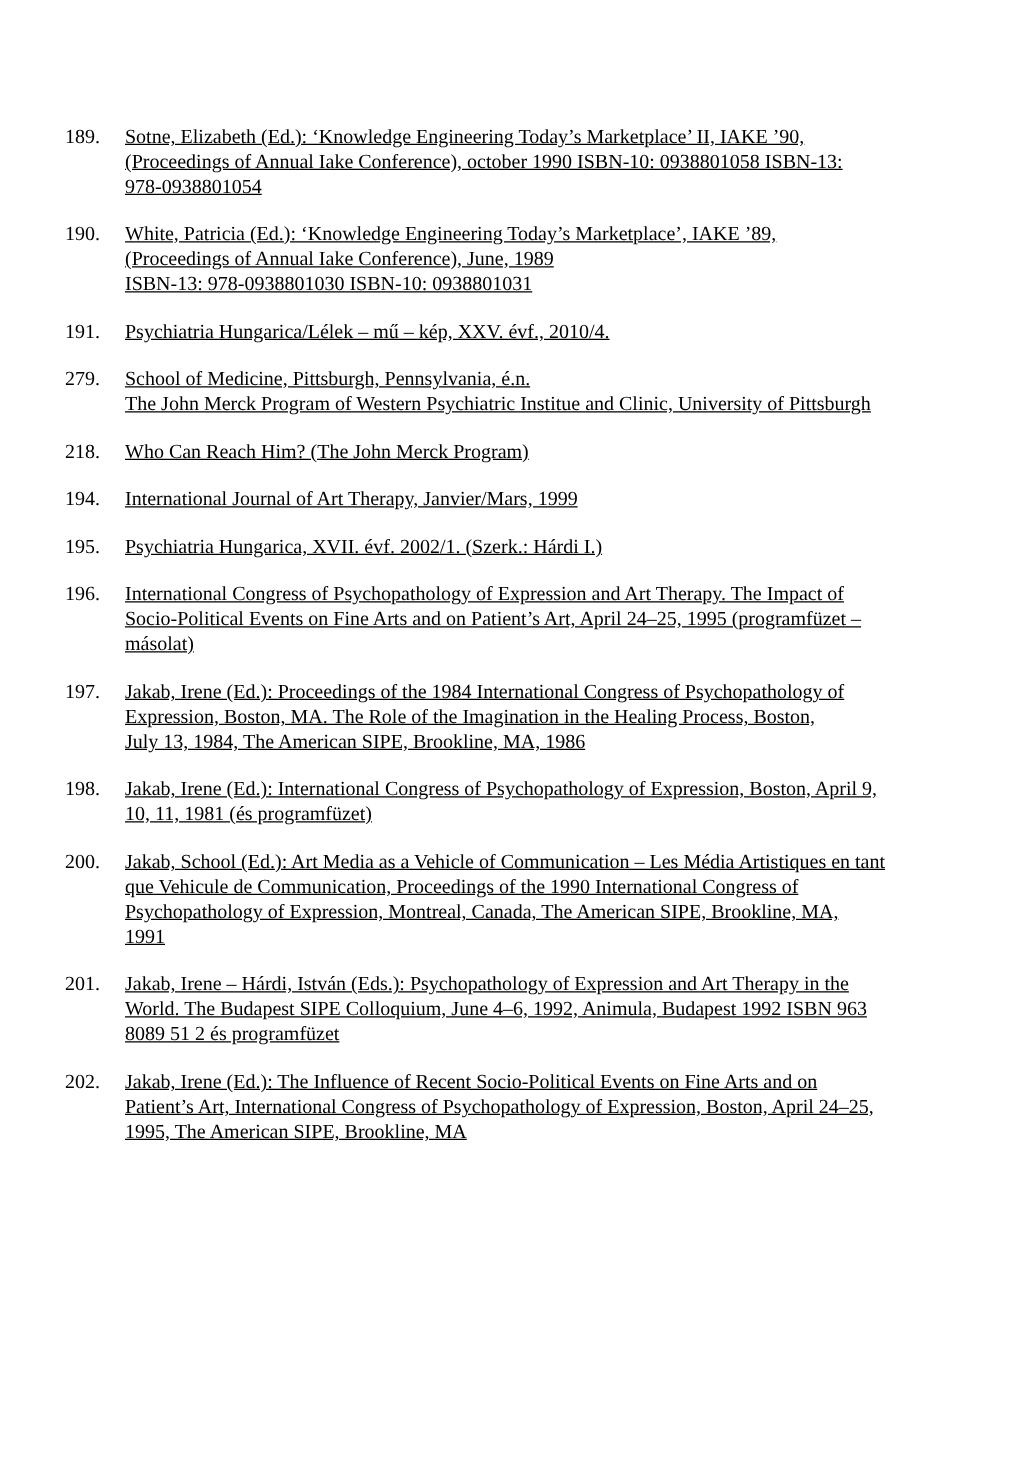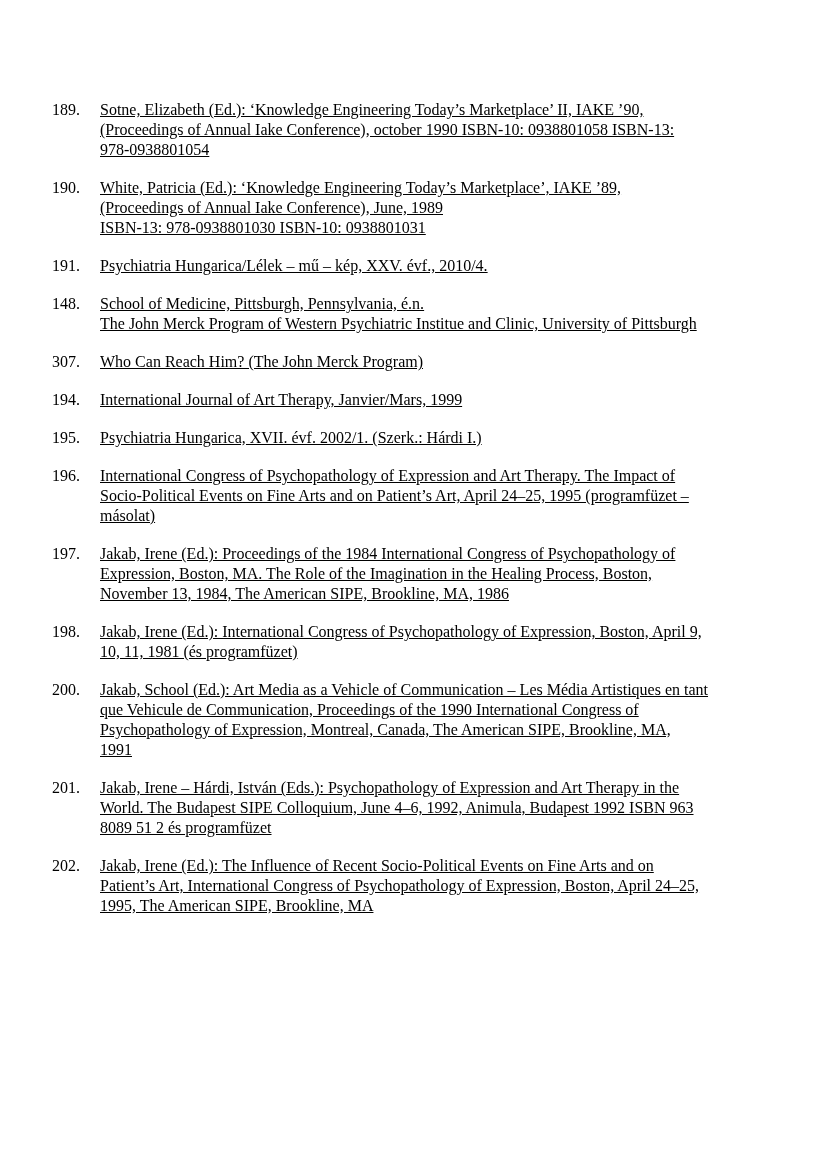--- a/index.html
+++ b/index.html
@@ -70,28 +70,28 @@
           <div class="line">ISBN-13: 978-0938801030 ISBN-10: 0938801031</div>
         </div>
       </div>
       <div class="ref">
         <div class="num">191.</div>
         <div class="txt">
           <div class="line">Psychiatria Hungarica/Lélek – mű – kép, XXV. évf., 2010/4.</div>
         </div>
       </div>
       <div class="ref">
-        <div class="num">148.</div>
+        <div class="num">279.</div>
         <div class="txt">
           <div class="line">School of Medicine, Pittsburgh, Pennsylvania, é.n.</div>
           <div class="line">The John Merck Program of Western Psychiatric Institue and Clinic, University of Pittsburgh</div>
         </div>
       </div>
       <div class="ref">
-        <div class="num">307.</div>
+        <div class="num">218.</div>
         <div class="txt">
           <div class="line">Who Can Reach Him? (The John Merck Program)</div>
         </div>
       </div>
       <div class="ref">
         <div class="num">194.</div>
         <div class="txt">
           <div class="line">International Journal of Art Therapy, Janvier/Mars, 1999</div>
         </div>
       </div>
@@ -107,21 +107,21 @@
           <div class="line">International Congress of Psychopathology of Expression and Art Therapy. The Impact of</div>
           <div class="line">Socio-Political Events on Fine Arts and on Patient’s Art, April 24–25, 1995 (programfüzet –</div>
           <div class="line">másolat)</div>
         </div>
       </div>
       <div class="ref">
         <div class="num">197.</div>
         <div class="txt">
           <div class="line">Jakab, Irene (Ed.): Proceedings of the 1984 International Congress of Psychopathology of</div>
           <div class="line">Expression, Boston, MA. The Role of the Imagination in the Healing Process, Boston,</div>
-          <div class="line">November 13, 1984, The American SIPE, Brookline, MA, 1986</div>
+          <div class="line">July 13, 1984, The American SIPE, Brookline, MA, 1986</div>
         </div>
       </div>
       <div class="ref">
         <div class="num">198.</div>
         <div class="txt">
           <div class="line">Jakab, Irene (Ed.): International Congress of Psychopathology of Expression, Boston, April 9,</div>
           <div class="line">10, 11, 1981 (és programfüzet)</div>
         </div>
       </div>
       <div class="ref">

